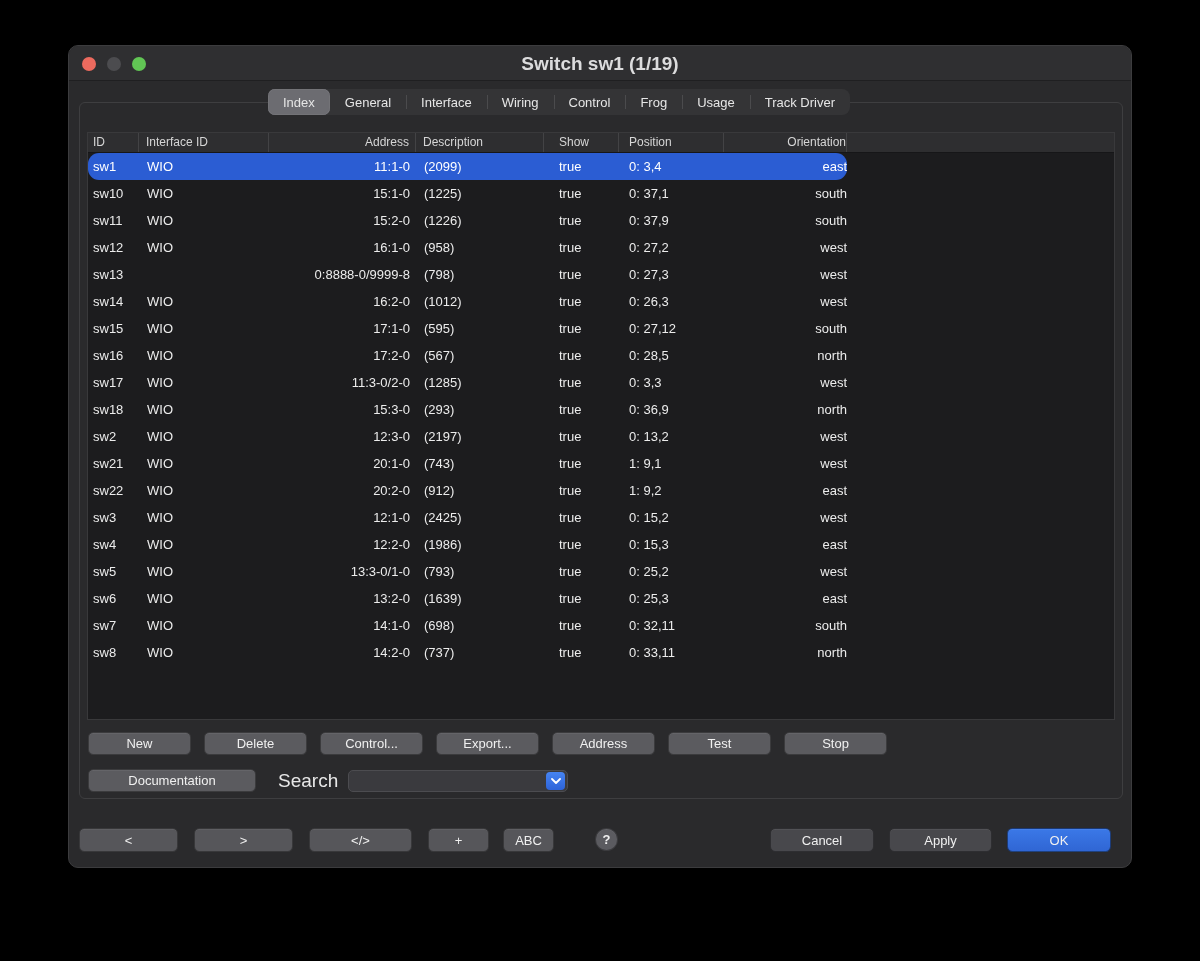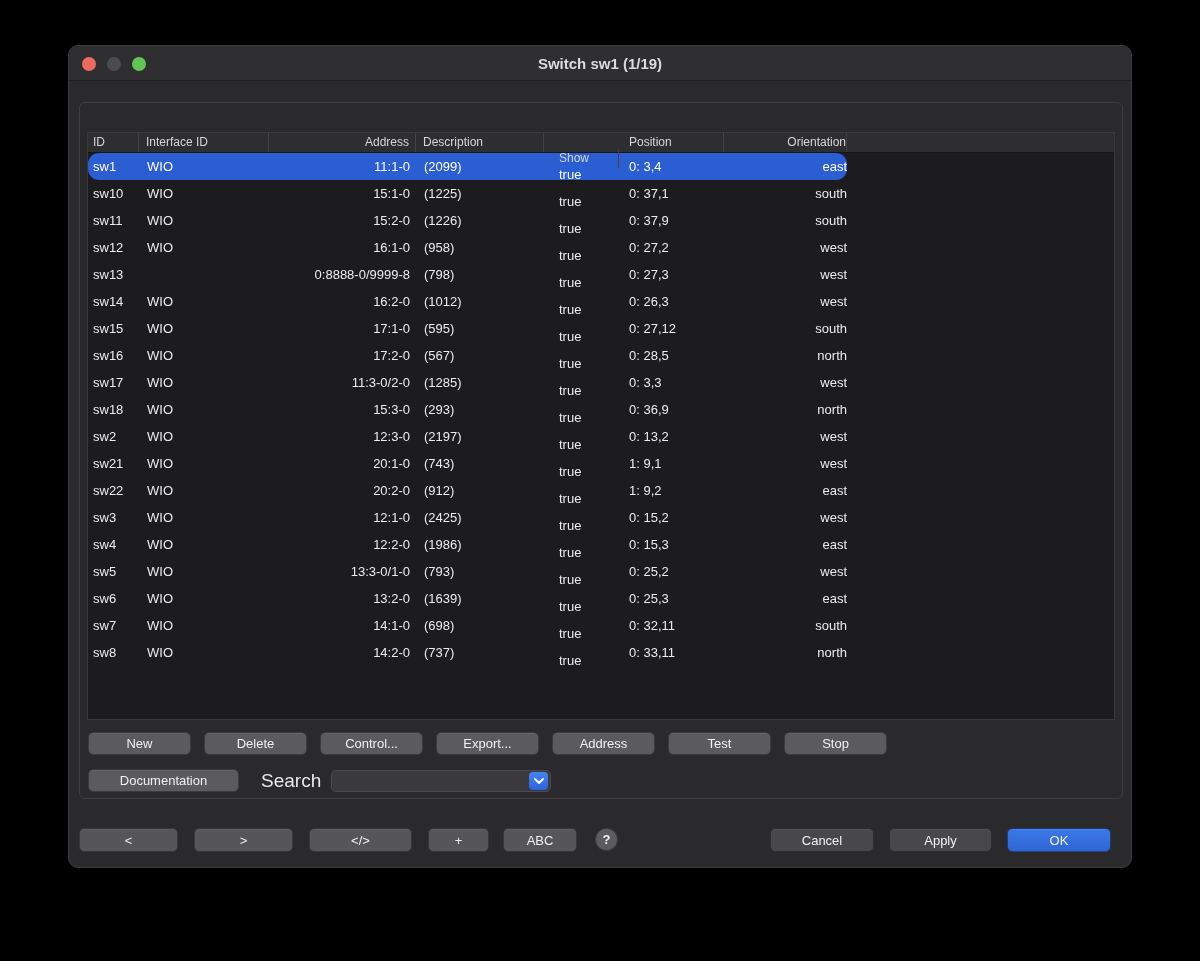--- a/index.html
+++ b/index.html
@@ -11,21 +11,21 @@
 
   
   .titlebar { position:absolute; left:0; top:0; width:100%; height:35px;
               background:#2f2f31; border-radius:9px 9px 0 0; border-bottom:1px solid #1f1f21; }
   .lights { position:absolute; left:13px; top:11px; display:flex; gap:11px; }
   .light { width:14px; height:14px; border-radius:50%; }
   .light.red { background:#ec6a5e; }
   .light.gray { background:#4c4c4f; }
   .light.green { background:#61c554; }
   .title { position:absolute; left:0; right:0; top:0; height:35px; line-height:35px;
-           text-align:center; color:#dcdcdd; font-size:15px; font-weight:bold; }
+           text-align:center; color:#dcdcdd; font-size:19px; font-weight:bold; }
 
   
   .tabbar { position:absolute; left:199px; top:43px; height:26px; display:flex;
             background:#343436; border-radius:8px; z-index:3; align-items:stretch; }
   .tab { position:relative; display:flex; align-items:center; padding:0 15px;
          color:#e6e6e6; font-size:13px; cursor:default; border-radius:7px; }
   .tab + .tab::before { content:""; position:absolute; left:0; top:6px; bottom:6px;
          width:1px; background:#4b4b4d; }
   .tab.selected { background:#6c6c71; box-shadow:0 0 0 .5px #7a7a7f inset; }
   .tab.selected::before, .tab.selected + .tab::before { display:none; }
@@ -41,33 +41,33 @@
   .th { height:100%; border-right:1px solid #434345; color:#d6d6d6; font-size:12px;
         line-height:19px; padding-left:7px; white-space:nowrap; overflow:hidden; }
   .thead::after { content:""; flex:1; }
   .tr { display:flex; width:759px; height:27px; align-items:center; color:#ececec; font-size:13px;border-radius:11px; }
   .tr.selected { background:#2b5dd3; color:#fff; }
   .td { white-space:nowrap; overflow:hidden; padding-left:8px; }
   .th:nth-child(1), .td:nth-child(1) { width:51px;  padding-left:5px; }
   .th:nth-child(2), .td:nth-child(2) { width:130px; }
   .th:nth-child(3), .td:nth-child(3) { width:147px; text-align:right; padding-left:0; padding-right:6px; }
   .th:nth-child(4), .td:nth-child(4) { width:128px; }
-  .th:nth-child(5), .td:nth-child(5) { width:75px;  padding-left:15px;margin-top:16px; }
+  .th:nth-child(5), .td:nth-child(5) { width:75px;  padding-left:15px; }
   .th:nth-child(6), .td:nth-child(6) { width:105px; padding-left:10px; }
   .th:nth-child(7), .td:nth-child(7) { width:123px; padding-left:18px;text-align:right; }
 
   
   .btn { display:flex; align-items:center; justify-content:center; color:#f0f0f0;
          font-size:13px; background:#5b5b5f; border:1px solid rgba(0,0,0,.35);
          border-radius:5.5px; box-shadow:0 .5px 0 rgba(255,255,255,.12) inset; cursor:default;
          white-space:nowrap; }
   .actions { position:absolute; left:8px; top:629px; display:flex; gap:13px;justify-content:space-between; }
   .actions .btn { width:103px; height:23px; }
   .docsrow { position:absolute; left:8px; top:666px; display:flex; align-items:center; }
-  .doc-btn { width:151px; height:23px; }
+  .doc-btn { width:168px; height:23px; }
   .search-label { margin-left:22px; color:#e8e8e8; font-size:19px; }
   .combo { position:relative; margin-left:10px; width:220px; height:22px;
            background:#3a3a3e; border:1px solid #4c4c50; border-radius:5px; }
   .combo input { position:absolute; left:4px; top:0; width:188px; height:20px; background:transparent;
                  border:none; outline:none; color:#eee; font-size:13px; }
   .combo-btn { position:absolute; right:2px; top:1px; width:19px; height:18px; border-radius:4px;
                background:linear-gradient(#4684f2,#2d63d9); display:flex; align-items:center;
                justify-content:center; }
 
   
@@ -84,20 +84,31 @@
 
   <div class="titlebar">
     <div class="lights">
       <span class="light red"></span>
       <span class="light gray"></span>
       <span class="light green"></span>
     </div>
     <div class="title">Switch sw1 (1/19)</div>
   </div>
 
+  <div class="tabbar">
+
+  <div class="tab selected">Index</div>
+      <div class="tab">General</div>
+      <div class="tab">Interface</div>
+      <div class="tab">Wiring</div>
+      <div class="tab">Control</div>
+      <div class="tab">Frog</div>
+      <div class="tab">Usage</div>
+      <div class="tab">Track Driver</div>
+    </div>
 
   <div class="panel">
 
     <div class="table">
       <div class="thead">
 
       <div class="th">ID</div>
           <div class="th">Interface ID</div>
           <div class="th">Address</div>
           <div class="th">Description</div>
@@ -304,19 +315,19 @@
         </div>
       </div>
     </div>
 
   </div>
 
   <div class="btn footer-btn" style="left:10px;  width:99px;">&lt;</div>
   <div class="btn footer-btn" style="left:125px; width:99px;">&gt;</div>
   <div class="btn footer-btn" style="left:240px; width:103px;">&lt;/&gt;</div>
   <div class="btn footer-btn" style="left:359px; width:61px;">+</div>
-  <div class="btn footer-btn" style="left:434px; width:74px;">ABC</div>
+  <div class="btn footer-btn" style="left:434px; width:51px;">ABC</div>
   <div class="btn help">?</div>
   <div class="btn footer-btn dim-btn" style="left:701px; width:104px;">Cancel</div>
   <div class="btn footer-btn dim-btn" style="left:820px; width:103px;">Apply</div>
   <div class="btn footer-btn ok" style="left:938px; width:104px;">OK</div>
 
 </div>
 
 </body></html>

